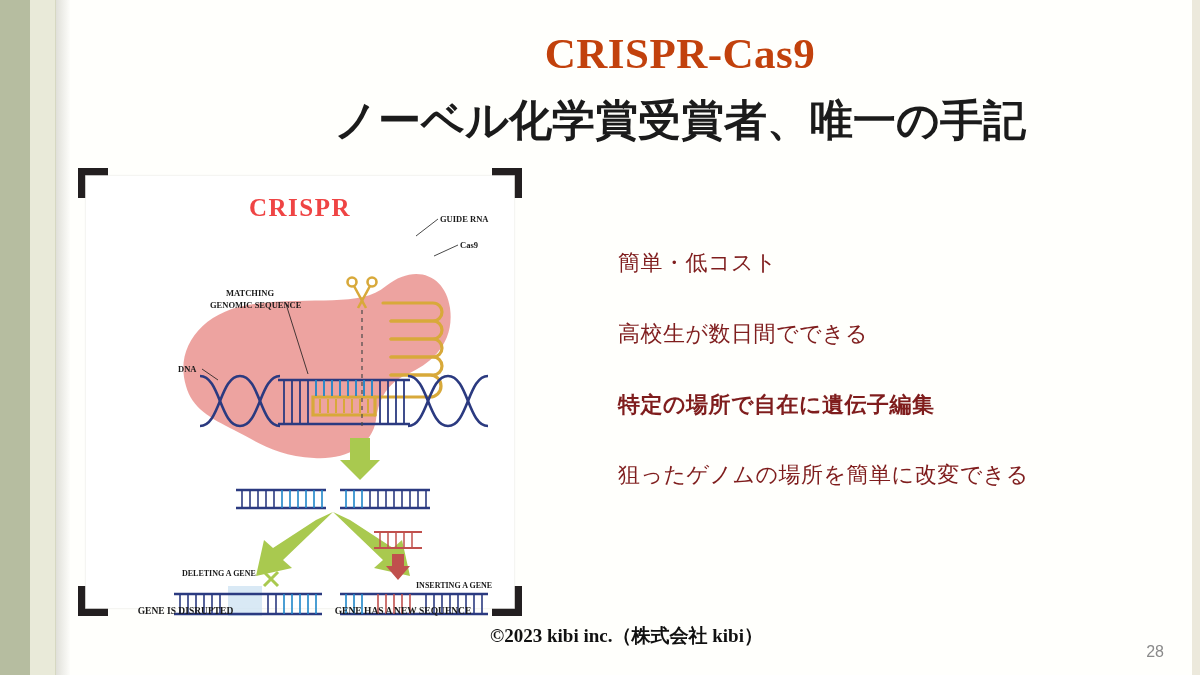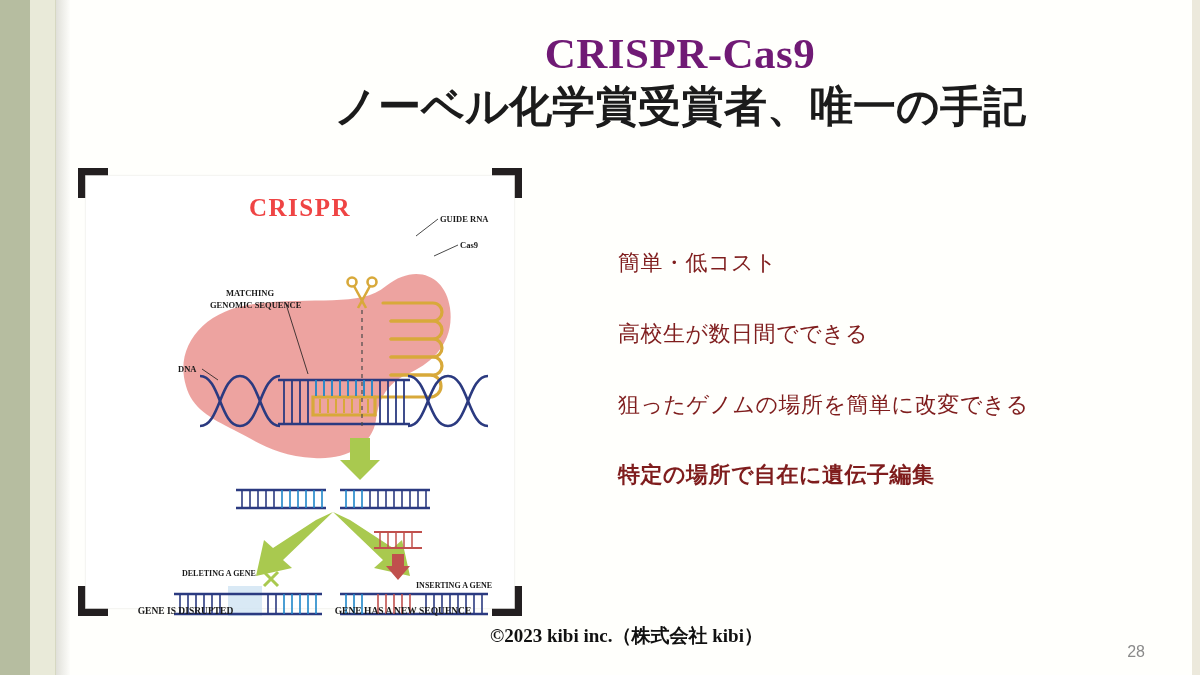--- a/index.html
+++ b/index.html
@@ -40,31 +40,31 @@
 
   
   .title-block {
     position: absolute; left: 200px; top: 30px; width: 960px;
     text-align: center;
   }
   .title-line1 {
     font-family: "Liberation Serif", serif;
     font-weight: bold;
     font-size: 43px;
-    color: #701a75;
+    color: #c2410c;
     letter-spacing: 0.5px;
     line-height: 1.12;
   }
   .title-line2 {
     font-family: "Liberation Sans", sans-serif;
     font-weight: bold;
     font-size: 43px;
     color: #1b1b1b;
     line-height: 1.25;
-    margin-top: 2px;
+    margin-top: 16px;
   }
 
   
   .figure-wrap {
     position: absolute;
     left: 78px; top: 168px;
     width: 444px; height: 448px;
   }
   .figure-card {
     position: absolute; left: 8px; top: 8px;
@@ -110,21 +110,21 @@
   .copyright {
     position: absolute; left: 0; right: 0; bottom: 26px;
     text-align: center;
     font-family: "Liberation Serif", serif;
     font-weight: bold;
     font-size: 19px;
     color: #111;
     padding-left: 53px;
   }
   .page-number {
-    position: absolute; right: 55px; bottom: 14px;
+    position: absolute; right: 36px; bottom: 14px;
     font-size: 16px;
     color: #8a8a8a;
   }
 </style>
 </head>
 <body>
 
 <div id="slide">
 
   <div class="page"></div>
@@ -363,20 +363,20 @@
   </div>
 
   <div class="figure-caption-row" style="position:absolute; left:78px; top:606px; width:444px; display:flex; justify-content:space-around;">
     <span style="font-family:'Liberation Serif',serif;font-weight:bold;font-size:9.5px;color:#1a1a1a;padding-left:9px;">GENE IS DISRUPTED</span>
     <span style="font-family:'Liberation Serif',serif;font-weight:bold;font-size:9.5px;color:#1a1a1a;">GENE HAS A NEW SEQUENCE</span>
   </div>
 
   <div class="bullets">
     <div class="bullet">簡単・低コスト</div>
     <div class="bullet">高校生が数日間でできる</div>
+    <div class="bullet bold">特定の場所で自在に遺伝子編集</div>
     <div class="bullet">狙ったゲノムの場所を簡単に改変できる</div>
-    <div class="bullet bold">特定の場所で自在に遺伝子編集</div>
   </div>
 
   <div class="copyright">©2023 kibi inc.（株式会社 kibi）</div>
   <div class="page-number">28</div>
 
 </div>
 
 </body></html>

